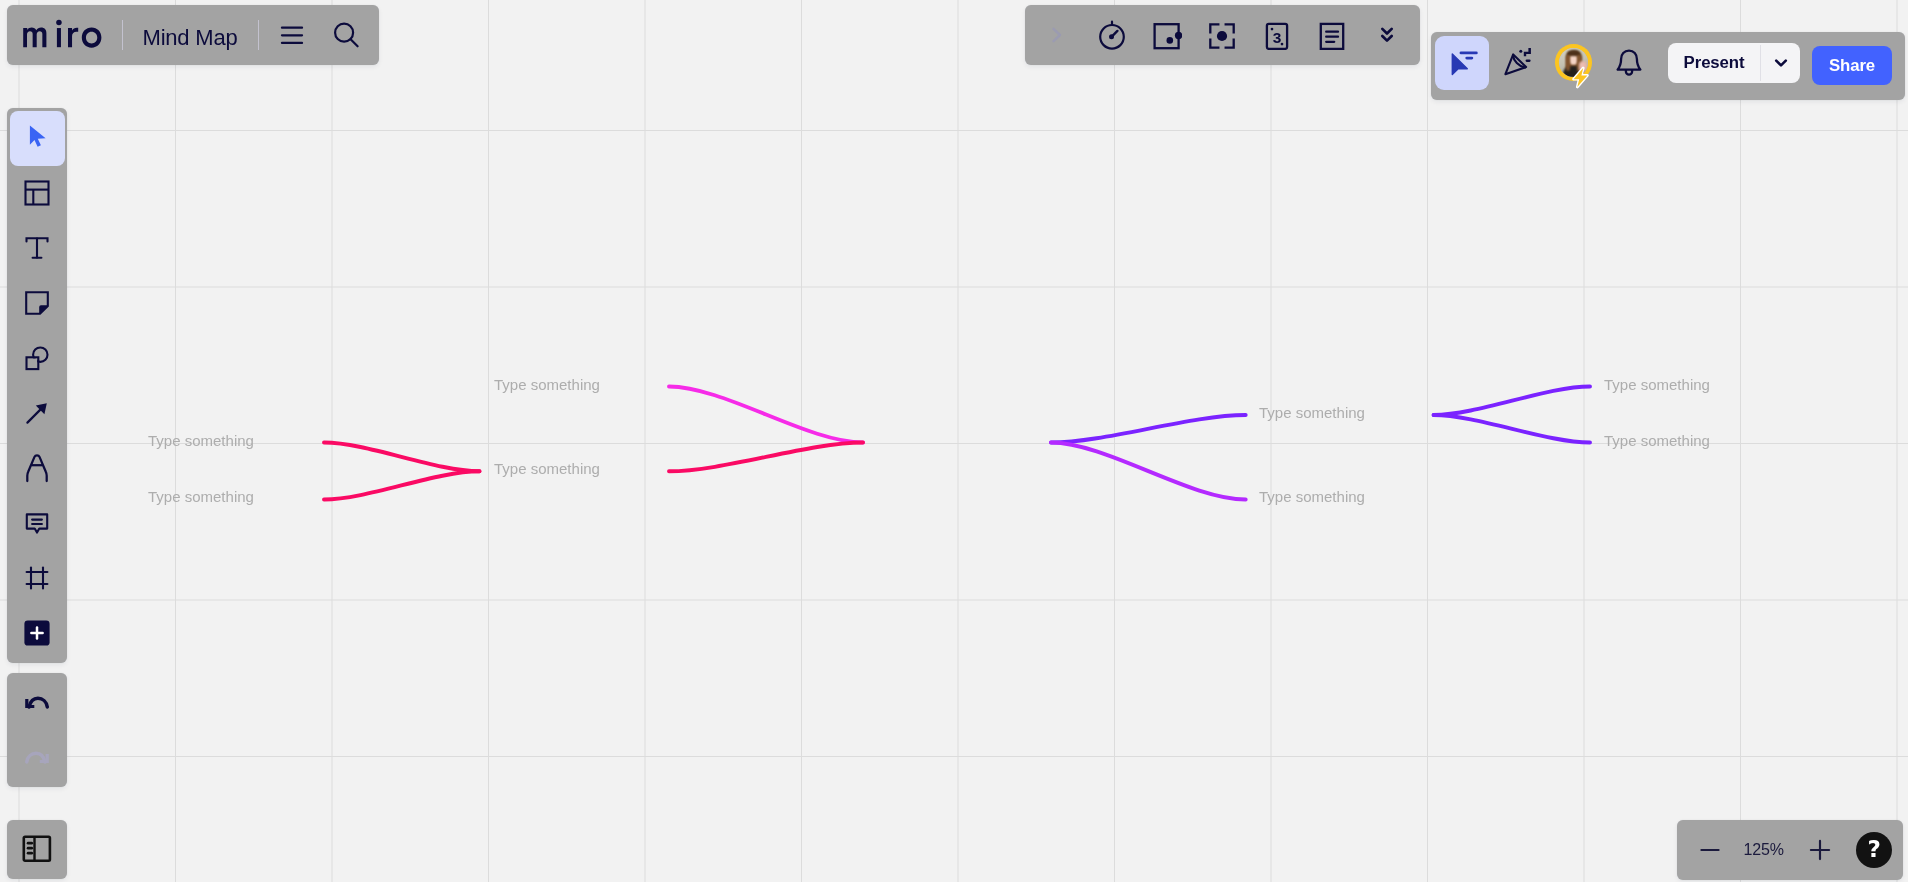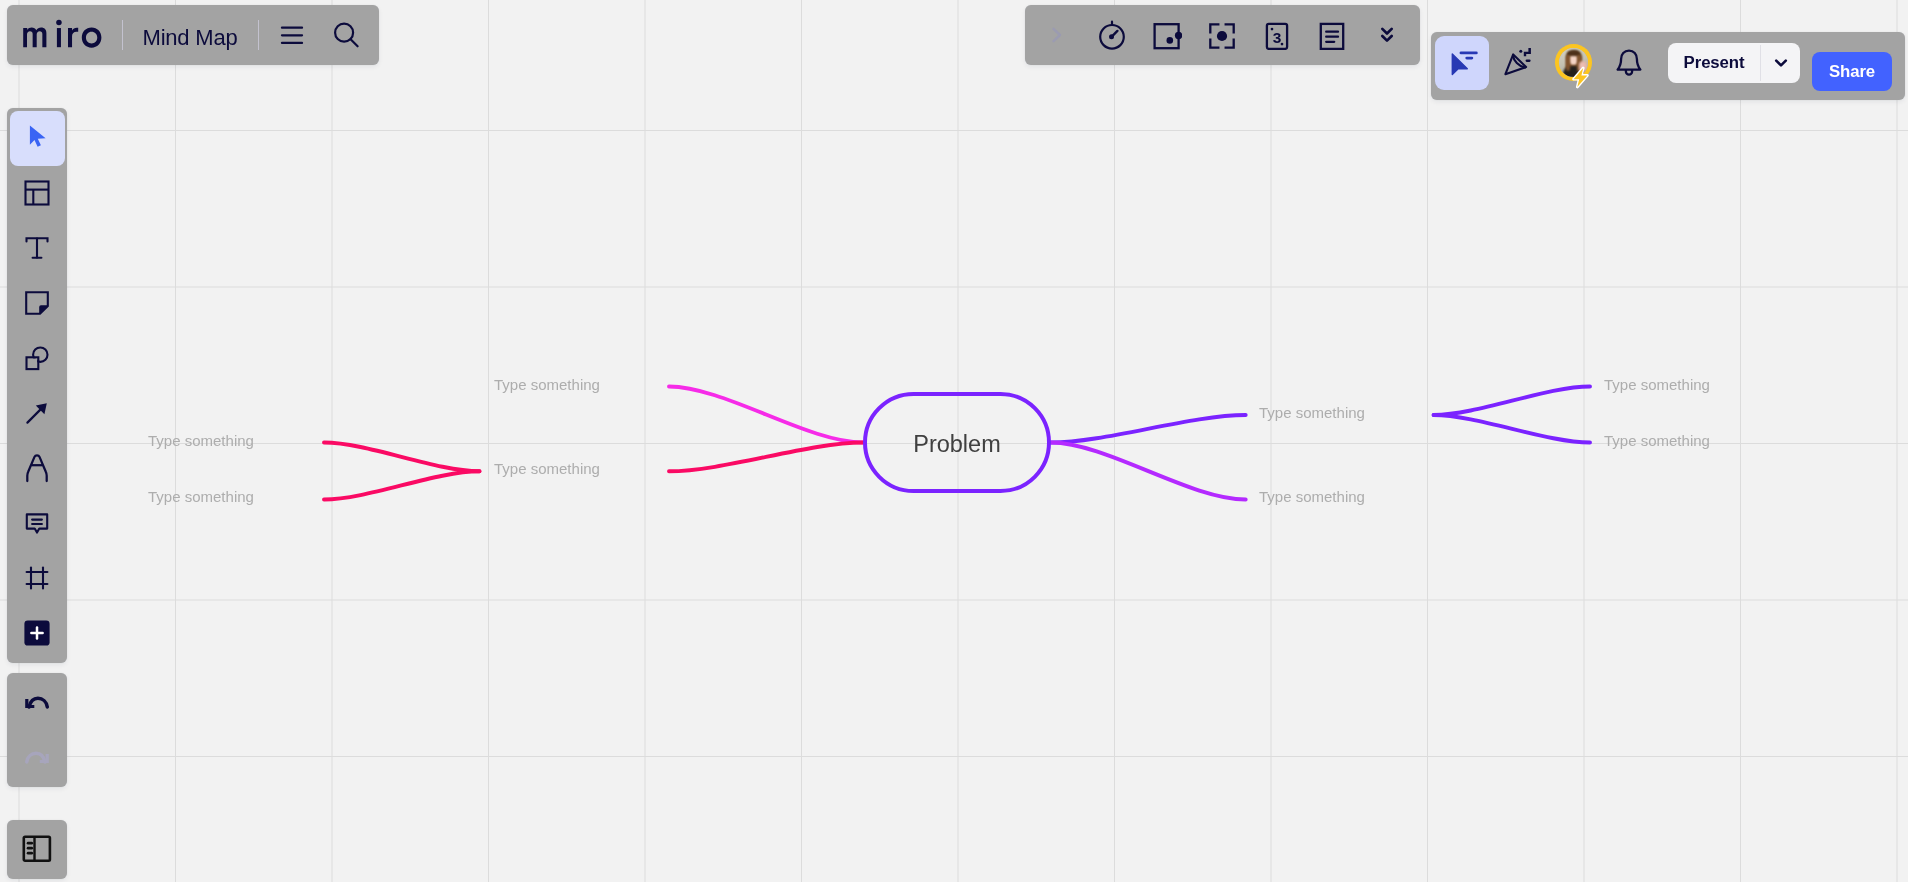--- a/index.html
+++ b/index.html
@@ -61,21 +61,21 @@
   #avatar-bolt{position:absolute;left:20.5px;top:26.5px;}
   
   #present-group{position:absolute;left:237px;top:10.5px;width:132px;height:39.8px;
     background:#F4F4F6;border-radius:8px;}
   #present-btn{position:absolute;left:0;top:0;width:92.5px;height:39.8px;display:flex;
     align-items:center;justify-content:center;cursor:pointer;border-radius:8px 0 0 8px;}
   #present-btn span{font-size:16.8px;font-weight:700;color:#0C0B3C;letter-spacing:-0.1px;}
   #present-divider{position:absolute;left:92.5px;top:2px;width:1px;height:35.8px;background:#E0E0E6;}
   #present-caret{position:absolute;left:93.5px;top:0;width:38.5px;height:39.8px;display:flex;
     align-items:center;justify-content:center;cursor:pointer;border-radius:0 8px 8px 0;}
-  #share-btn{position:absolute;left:381px;top:20px;width:80.4px;height:39.1px;background:#4262FF;
+  #share-btn{position:absolute;left:381px;top:14px;width:80.4px;height:39.1px;background:#4262FF;
     border-radius:8px;display:flex;align-items:center;justify-content:center;cursor:pointer;}
   #share-btn span{font-size:16.8px;font-weight:700;color:#fff;letter-spacing:-0.1px;}
 
   
   #tools-bar{left:7px;top:108px;width:60px;height:555px;padding-top:2.5px;box-sizing:border-box;}
   #history-bar{left:7px;top:673px;width:60px;height:114px;padding-top:2.5px;box-sizing:border-box;}
   #sidebar-toggle-bar{left:7px;top:819.5px;width:60px;height:59.5px;
     display:flex;align-items:center;justify-content:center;}
   .tool{height:55px;display:flex;align-items:center;justify-content:center;cursor:pointer;}
   .tool.active{margin:0 2.5px;width:55px;height:55px;background:#D8DEFC;border-radius:8px;}
@@ -110,23 +110,20 @@
       <path stroke="#FA0A64" d="M479.5,471.3 C 435,471.3 368,499.5 324,499.5"></path>
 
       <path stroke="#7B23FF" d="M1051,442.5 C 1106,442.5 1190,415 1245.7,415"></path>
       <path stroke="#B42AFF" d="M1051,442.5 C 1106,442.5 1190,499.5 1245.7,499.5"></path>
 
       <path stroke="#7B23FF" d="M1433.6,415 C 1478,415 1546,386.5 1590,386.5"></path>
       <path stroke="#7B23FF" d="M1433.6,415 C 1478,415 1546,442.5 1590,442.5"></path>
     </g>
   </svg>
 
-  <div id="root-node">
-    <span>Problem</span>
-  </div>
 
   <div class="mm-label" style="left:494px;top:376px">Type something</div>
   <div class="mm-label" style="left:494px;top:460px">Type something</div>
   <div class="mm-label" style="left:148px;top:432px">Type something</div>
   <div class="mm-label" style="left:148px;top:488px">Type something</div>
   <div class="mm-label" style="left:1259px;top:404px">Type something</div>
   <div class="mm-label" style="left:1259px;top:488px">Type something</div>
   <div class="mm-label" style="left:1604px;top:376px">Type something</div>
   <div class="mm-label" style="left:1604px;top:432px">Type something</div>
 
@@ -401,13 +398,32 @@
         <line x1="12.5" y1="2.8" x2="12.5" y2="26.8" stroke="#111" stroke-width="2.4"></line>
         <g stroke="#111" stroke-width="2.8" stroke-linecap="round">
           <line x1="6.1" y1="9.2" x2="9.7" y2="9.2"></line>
           <line x1="6.1" y1="14.2" x2="9.7" y2="14.2"></line>
           <line x1="6.1" y1="19.2" x2="9.7" y2="19.2"></line>
         </g>
       </svg>
     </div>
   </div>
 
+  <div class="panel" id="zoom-bar">
+    <div class="zoom-btn" id="zoom-out">
+      <svg width="22" height="22" viewBox="0 0 22 22">
+        <line x1="2.4" y1="11" x2="19.6" y2="11" stroke="#1B1A3D" stroke-width="2.15" stroke-linecap="round"></line>
+      </svg>
+    </div>
+    <div id="zoom-value">125%</div>
+    <div class="zoom-btn" id="zoom-in">
+      <svg width="22" height="22" viewBox="0 0 22 22">
+        <g stroke="#1B1A3D" stroke-width="2.15" stroke-linecap="round">
+          <line x1="1.9" y1="11" x2="20.1" y2="11"></line>
+          <line x1="11" y1="1.9" x2="11" y2="20.1"></line>
+        </g>
+      </svg>
+    </div>
+    <div id="help-btn">
+      <span>?</span>
+    </div>
+  </div>
 </div>
 
 </body></html>

